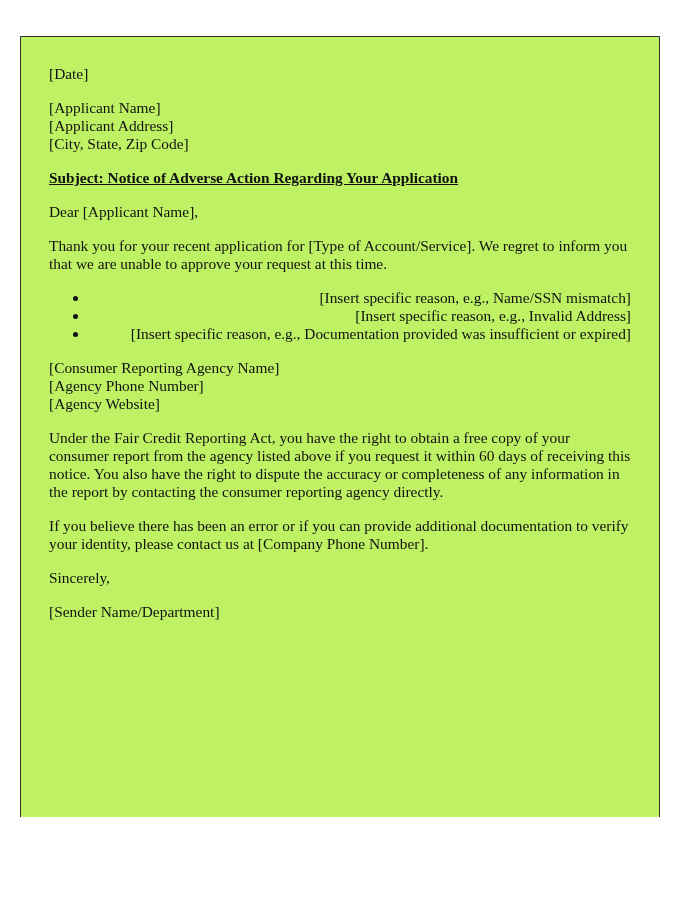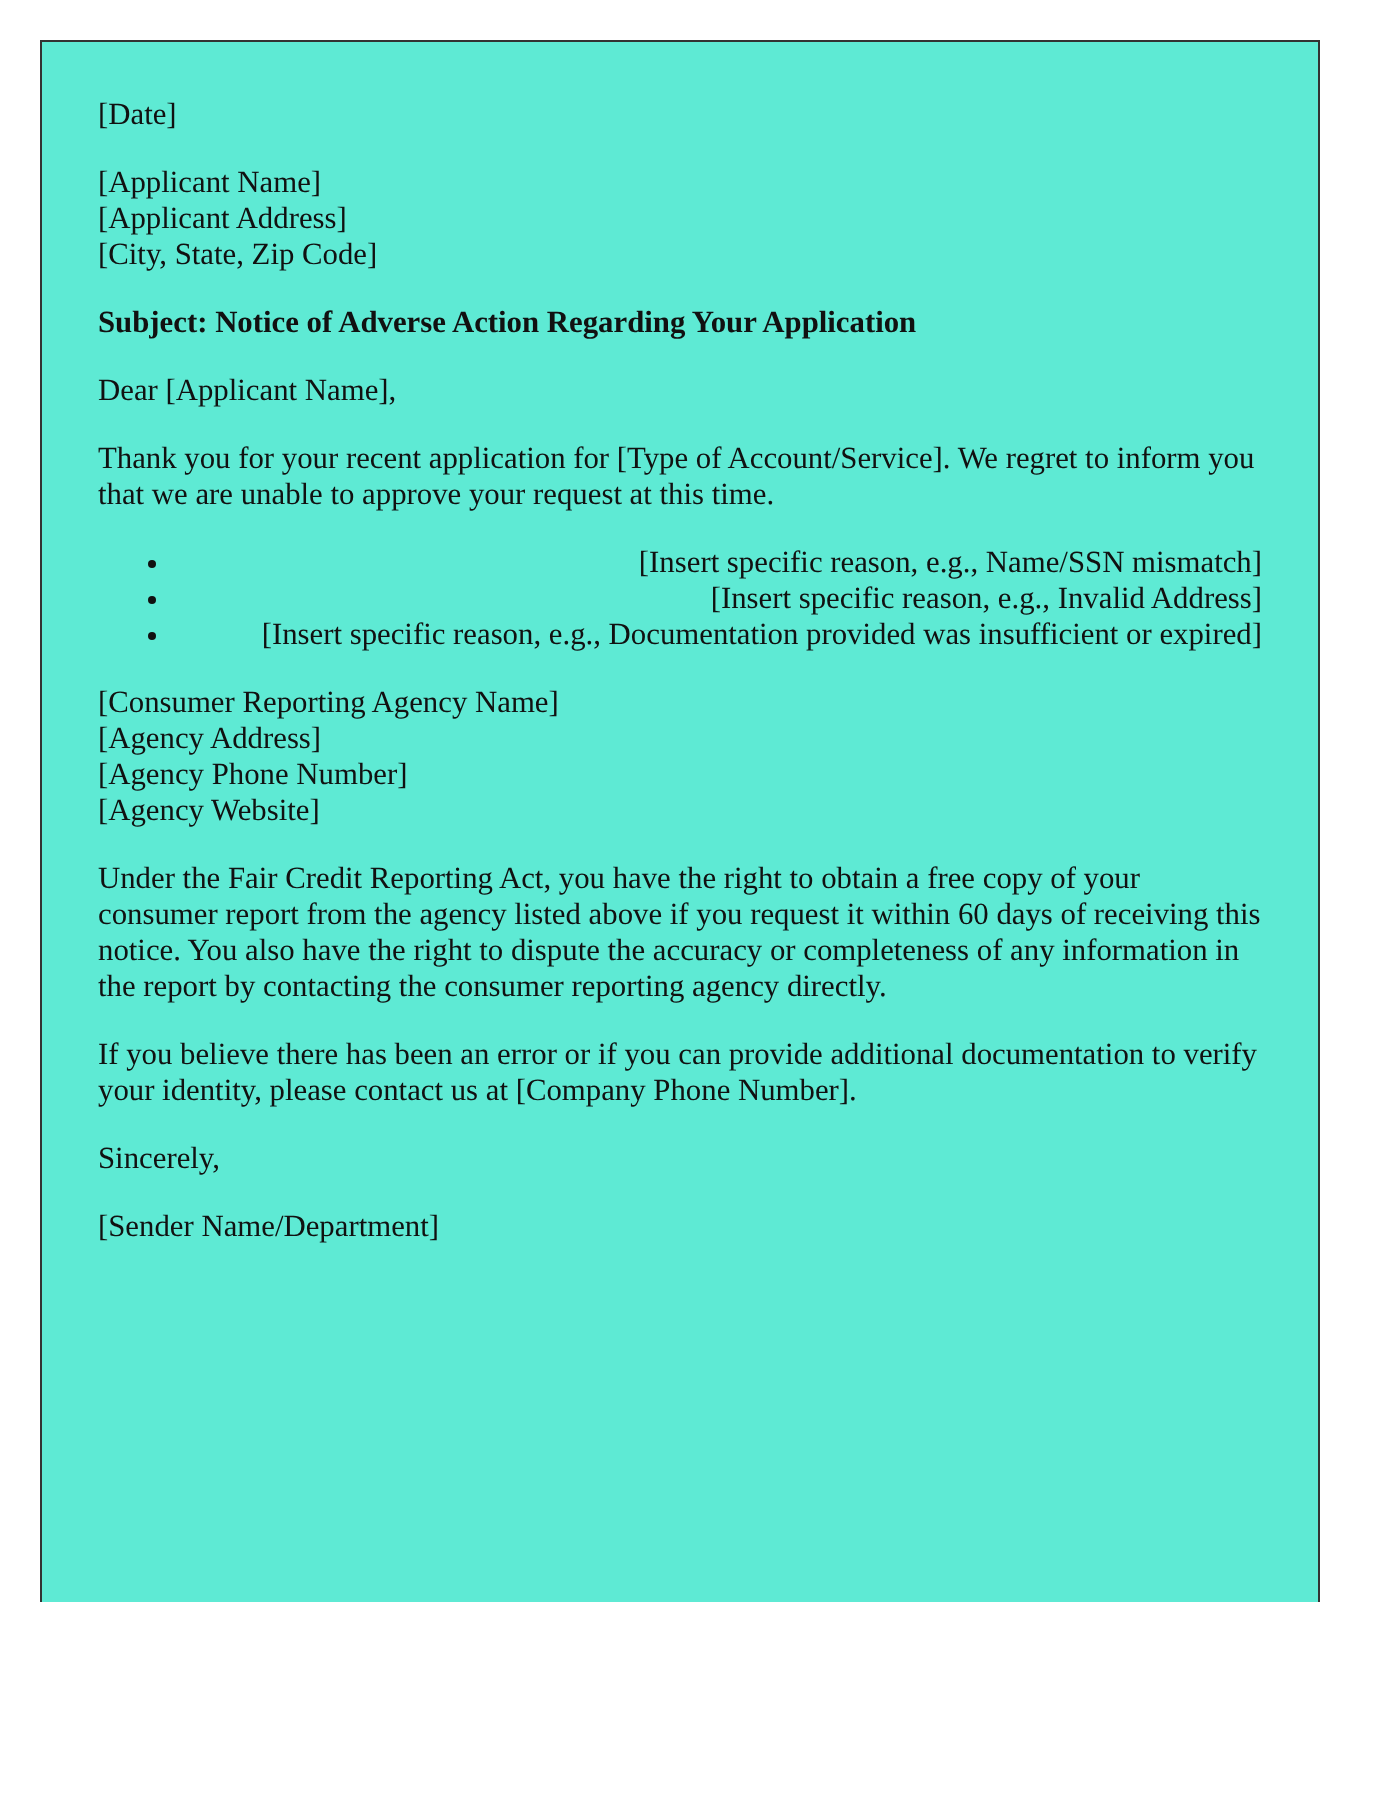--- a/index.html
+++ b/index.html
@@ -1,37 +1,37 @@
 <!DOCTYPE html>
 <html><head>
   <meta charset="utf-8">
   <style>
     html, body { margin: 0; padding: 0; background: #ffffff; }
     body { width: 700px; height: 900px; position: relative; overflow: hidden; }
     .page {
       position: absolute;
-      left: 20px; top: 20px;
+      left: 20px; top: 36px;
       width: 640px; height: 781px;
       border: 1px solid #333333;
       border-bottom: none;
       box-sizing: border-box;
       overflow: hidden;
-      background: #5eead4;
+      background: #bef264;
     }
     .letter {
       padding: 28px 28px 0 28px;
       font-family: "Liberation Serif", "DejaVu Serif", serif;
       font-size: 15.4px;
       line-height: 18px;
       color: #111111;
     }
     .letter p { margin: 0 0 16px 0; }
     .letter .block { margin: 0 0 16px 0; }
     .letter .block div { margin: 0; }
-    .subject { font-weight: bold; }
+    .subject { font-weight: bold; text-decoration: underline; }
     ul.reasons { margin: 0 0 16px 0; padding-left: 40px; }
     ul.reasons li { margin: 0; text-align: right; }
   </style>
 </head>
 <body>
 
 <div class="page">
   <div class="letter">
     <p>[Date]</p>
 
@@ -47,21 +47,20 @@
 
     <ul class="reasons">
       <li>[Insert specific reason, e.g., Name/SSN mismatch]</li>
       <li>[Insert specific reason, e.g., Invalid Address]</li>
       <li>[Insert specific reason, e.g., Documentation provided was insufficient or expired]</li>
     </ul>
 
 
     <div class="block">
       <div>[Consumer Reporting Agency Name]</div>
-      <div>[Agency Address]</div>
       <div>[Agency Phone Number]</div>
       <div>[Agency Website]</div>
     </div>
 
     <p>Under the Fair Credit Reporting Act, you have the right to obtain a free copy of your consumer report from the agency listed above if you request it within 60 days of receiving this notice. You also have the right to dispute the accuracy or completeness of any information in the report by contacting the consumer reporting agency directly.</p>
     <p>If you believe there has been an error or if you can provide additional documentation to verify your identity, please contact us at [Company Phone Number].</p>
     <p>Sincerely,</p>
     <p>[Sender Name/Department]</p>
   </div>
 </div>

